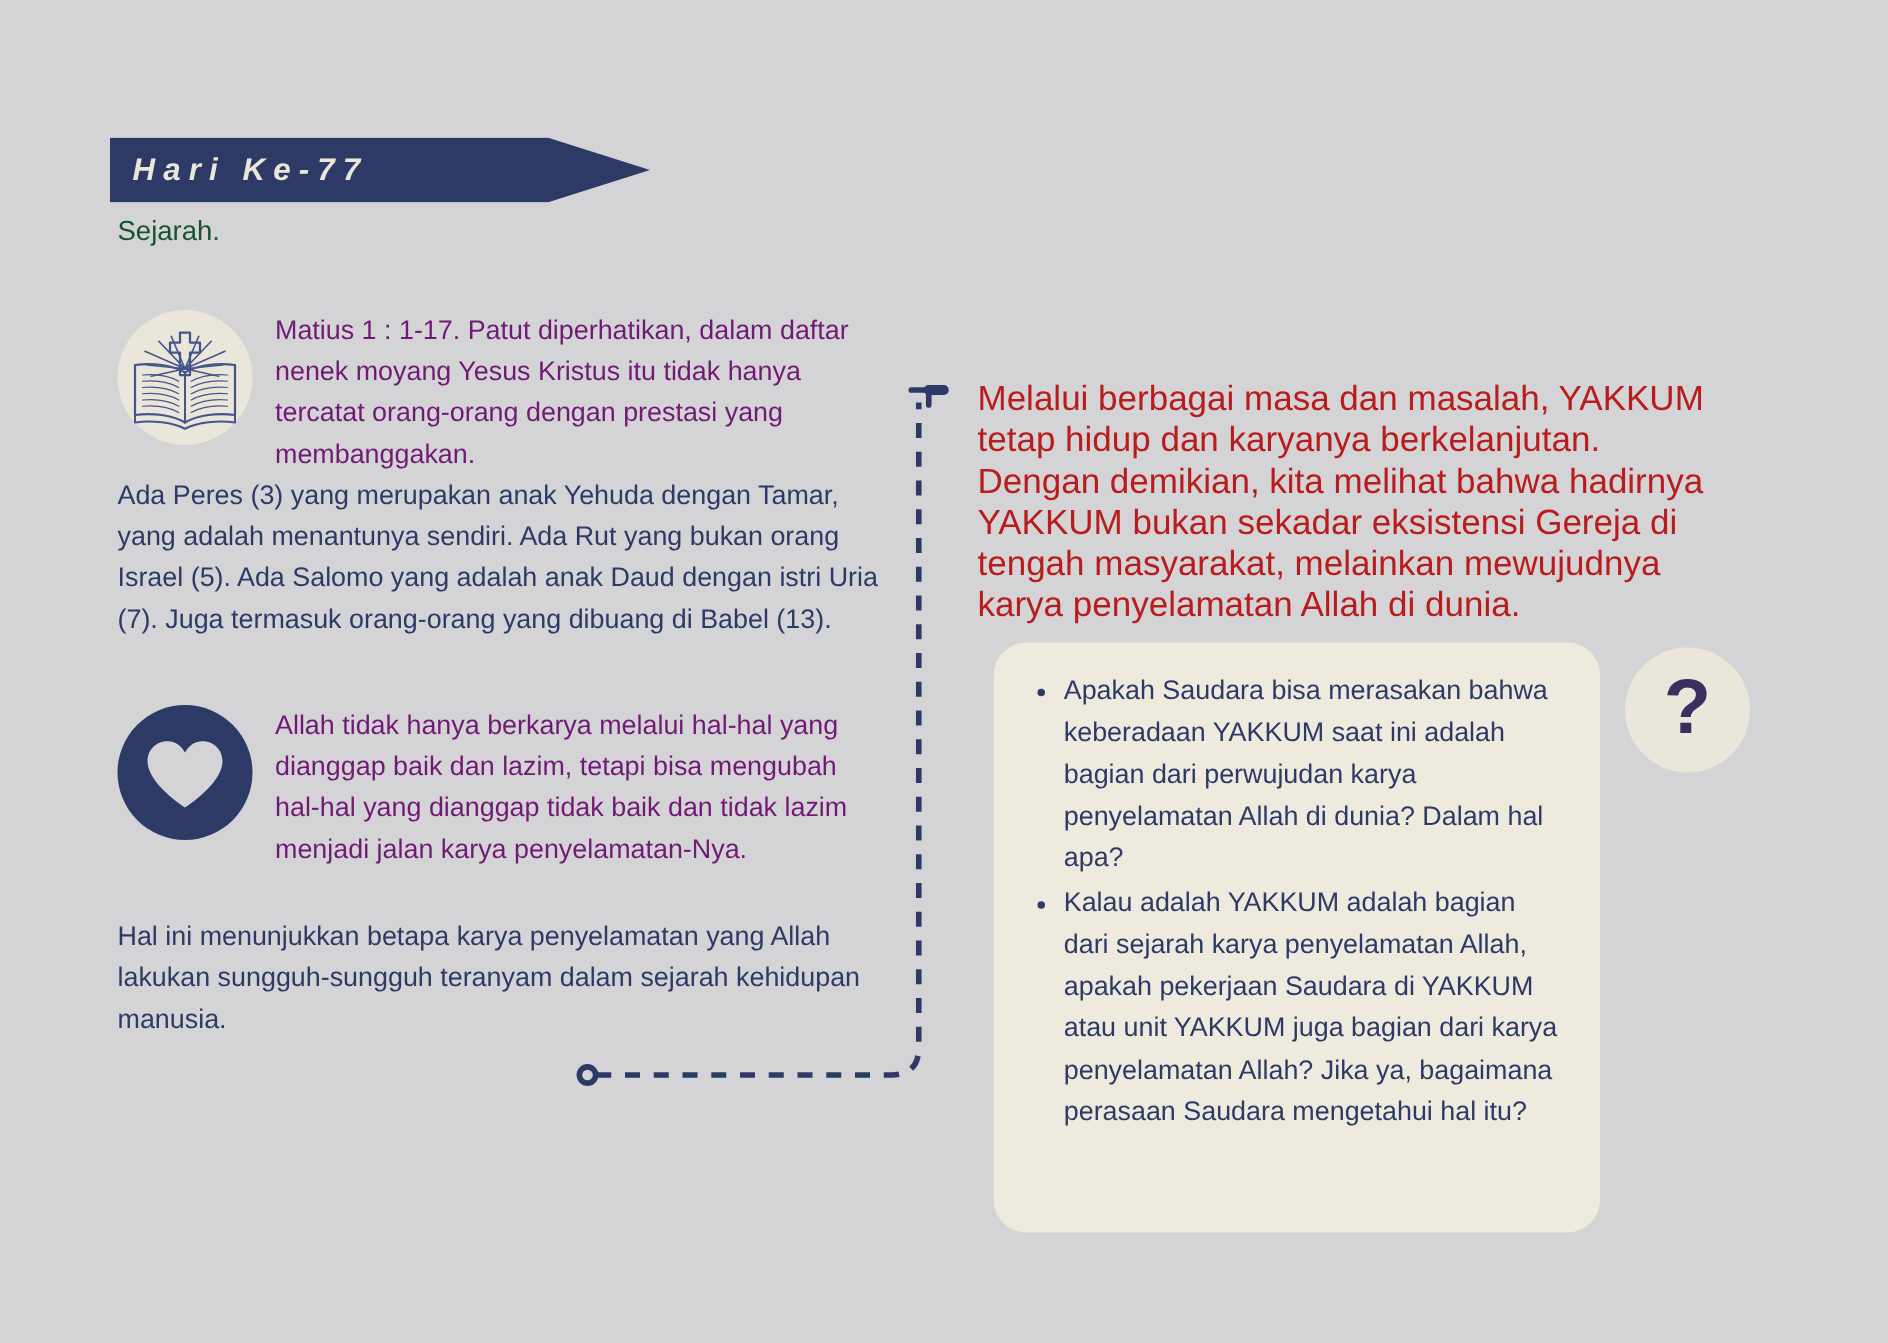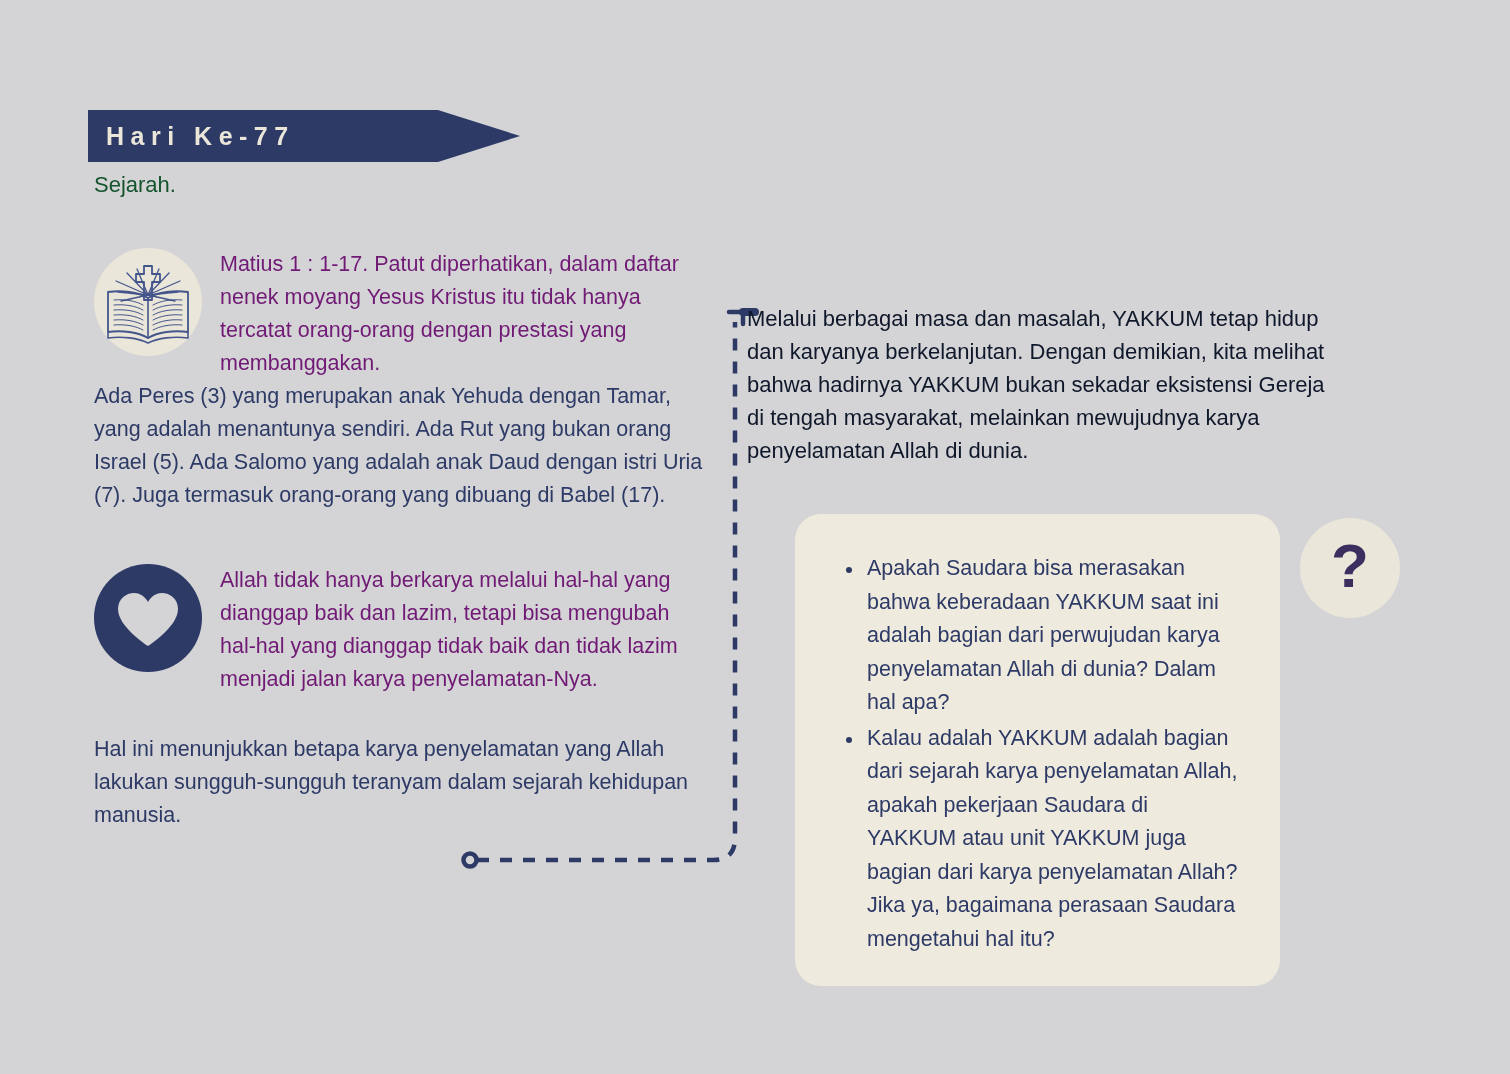--- a/index.html
+++ b/index.html
@@ -41,20 +41,21 @@
     position: absolute;
     left: 18px;
     top: 0;
     height: 52px;
     line-height: 52px;
     color: #eae6da;
     font-size: 25px;
     font-weight: bold;
     letter-spacing: 6.5px;
     white-space: nowrap;
+    font-style: italic;
   }
 
   .subtitle {
     position: absolute;
     left: 94px;
     top: 172px;
     font-size: 22px;
     color: #14532d;
   }
 
@@ -105,41 +106,41 @@
     left: 455px;
     top: 290px;
     width: 360px;
     height: 600px;
     pointer-events: none;
   }
 
   
   .right-para {
     position: absolute;
-    left: 747px;
+    left: 782px;
     top: 302px;
     width: 600px;
-    font-size: 22px;
+    font-size: 28px;
     line-height: 33px;
-    color: #0f172a;
+    color: #b91c1c;
   }
 
   .question-box {
     position: absolute;
     left: 795px;
     top: 514px;
     width: 485px;
     height: 472px;
     background: #efeade;
     border-radius: 26px;
     box-sizing: border-box;
     padding: 22px 26px 18px 26px;
   }
   .question-list {
-    margin: 16px;
+    margin: 0;
     padding-left: 30px;
     list-style: none;
   }
   .question-list li {
     position: relative;
     font-size: 21.5px;
     line-height: 33.5px;
     color: #2d3a66;
     margin-bottom: 2px;
   }
@@ -229,21 +230,21 @@
               <path d="M88 77 C77 76 66 78 59 82"></path>
             </g>
 
             <path d="M14 84 L14 90 C28 88 44 90 54 95 C64 90 80 88 94 90 L94 84" stroke-width="1.6" stroke-linejoin="round"></path>
           </g>
         </svg>
       </div>
       <div class="icon-text">Matius 1 : 1-17. Patut diperhatikan, dalam daftar nenek moyang Yesus Kristus itu tidak hanya tercatat orang-orang dengan prestasi yang membanggakan.</div>
     </div>
 
-    <div class="para scripture-cont">Ada Peres (3) yang merupakan anak Yehuda dengan Tamar, yang adalah menantunya sendiri. Ada Rut yang bukan orang Israel (5). Ada Salomo yang adalah anak Daud dengan istri Uria (7). Juga termasuk orang-orang yang dibuang di Babel (17).</div>
+    <div class="para scripture-cont">Ada Peres (3) yang merupakan anak Yehuda dengan Tamar, yang adalah menantunya sendiri. Ada Rut yang bukan orang Israel (5). Ada Salomo yang adalah anak Daud dengan istri Uria (7). Juga termasuk orang-orang yang dibuang di Babel (13).</div>
 
     <div class="spacer-lg"></div>
 
     <div class="icon-block">
       <div class="icon-circle navy">
         <svg viewBox="0 0 108 108" xmlns="http://www.w3.org/2000/svg">
           <path d="M54 82 C54 82 24 63 24 45 C24 35 32 29 40 29 C47 29 51.5 33.5 54 38 C56.5 33.5 61 29 68 29 C76 29 84 35 84 45 C84 63 54 82 54 82 Z" fill="#d4d4d6"></path>
         </svg>
       </div>
       <div class="icon-text">Allah tidak hanya berkarya melalui hal-hal yang dianggap baik dan lazim, tetapi bisa mengubah hal-hal yang dianggap tidak baik dan tidak lazim menjadi jalan karya penyelamatan-Nya.</div>

